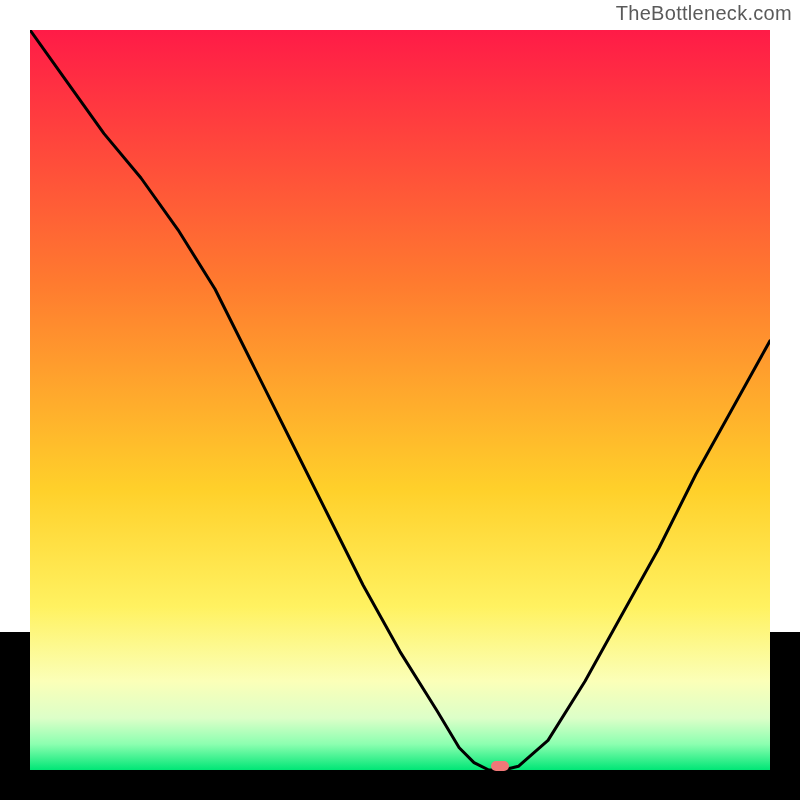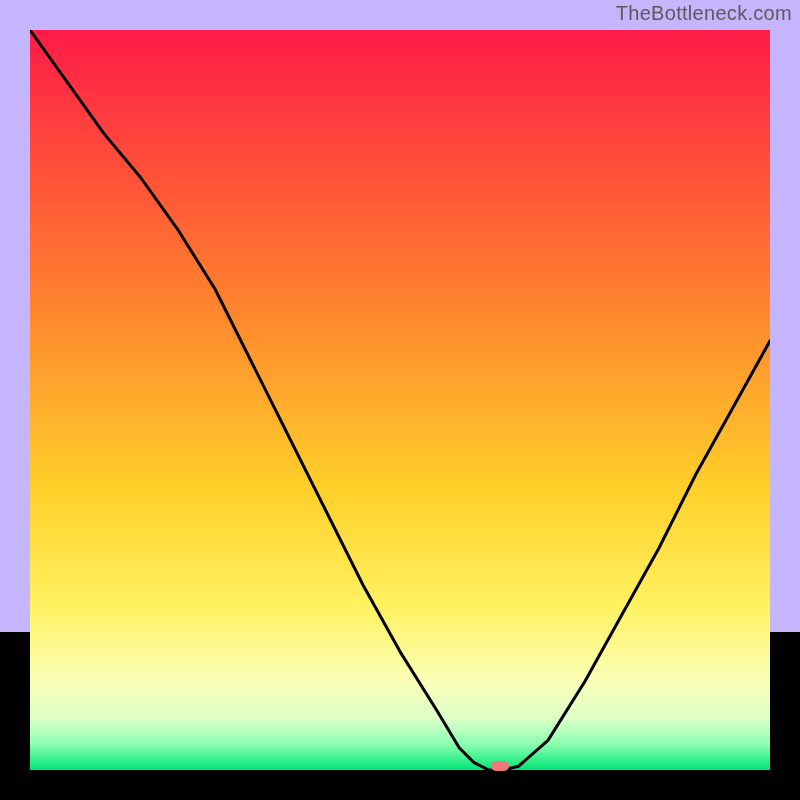--- a/index.html
+++ b/index.html
@@ -8,21 +8,21 @@
     width: 800px;
     height: 800px;
     background: #000;
     font-family: Arial, Helvetica, sans-serif;
     overflow: hidden;
   }
   .root {
     position: relative;
     width: 800px;
     height: 632px;
-    background: #c4b5fd;
+    background: #ffffff;
   }
   .watermark {
     position: absolute;
     top: 2px;
     right: 8px;
     color: #5a5a5a;
     font-size: 20px;
     letter-spacing: 0.3px;
     font-weight: 400;
   }

